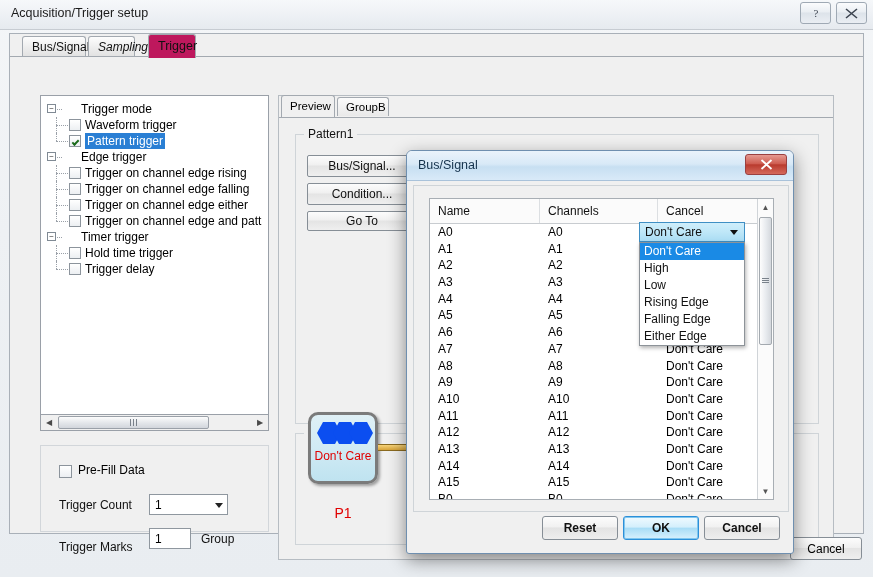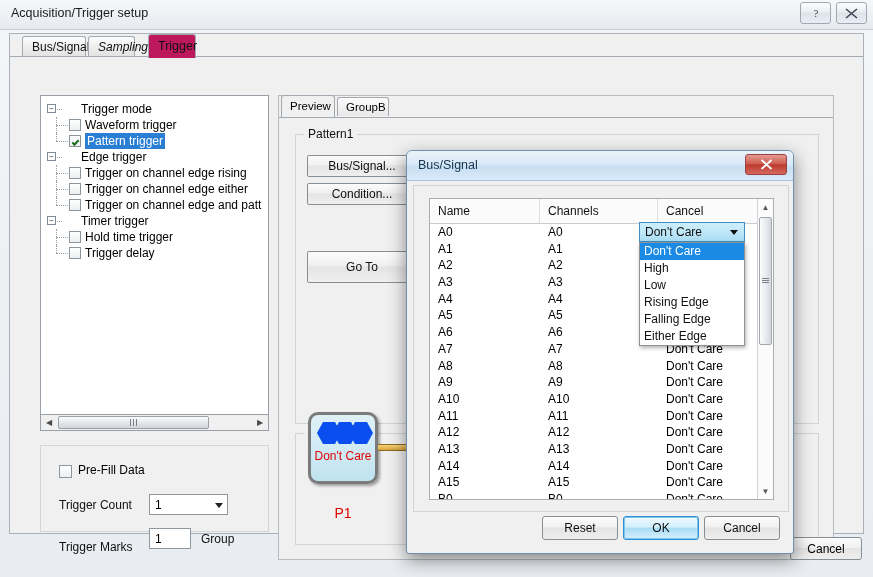--- a/index.html
+++ b/index.html
@@ -280,21 +280,21 @@
     box-shadow:1px 2px 4px rgba(0,0,0,.3);
   }
   .ddopt{height:17px;line-height:17px;padding-left:4px;font-size:12px;color:#111;}
   .ddopt.sel{background:#1a8ae5;color:#fff;}
 
   .dlg-btns{position:absolute;left:0;top:365px;width:100%;height:30px;}
   .dbtn{
     position:absolute;top:0;width:76px;height:24px;
     border:1px solid #868e96;border-radius:3px;box-sizing:border-box;
     background:linear-gradient(180deg,#fcfcfc 0%,#f1f1f1 45%,#e3e3e3 50%,#eeeeee 100%);
-    display:flex;align-items:center;justify-content:center;font-size:12px;color:#111;
+    display:flex;align-items:center;justify-content:center;font-size:12px;color:#111;font-weight:bold;
   }
   .dbtn.primary{
     border:1px solid #2c8fd8;
     background:linear-gradient(180deg,#f0faff 0%,#d4effc 45%,#a9ddf6 52%,#d8f0fd 100%);
     box-shadow:0 0 0 1px #7fc6ef inset;
   }
 </style>
 </head>
 <body>
 
@@ -359,20 +359,26 @@
             <span class="lbl">Edge trigger</span>
           </div>
 
           <div class="trow leaf">
             <span class="dots" style="left:9px;top:0;height:16px;"></span>
             <span class="hdash" style="left:9px;top:8px;width:12px;"></span>
             <span class="cb"></span>
             <span class="lbl">Trigger on channel edge rising</span>
           </div>
 
+          <div class="trow leaf">
+            <span class="dots" style="left:9px;top:0;height:16px;"></span>
+            <span class="hdash" style="left:9px;top:8px;width:12px;"></span>
+            <span class="cb"></span>
+            <span class="lbl">Trigger on channel edge falling</span>
+          </div>
 
           <div class="trow leaf">
             <span class="dots" style="left:9px;top:0;height:16px;"></span>
             <span class="hdash" style="left:9px;top:8px;width:12px;"></span>
             <span class="cb"></span>
             <span class="lbl">Trigger on channel edge either</span>
           </div>
 
           <div class="trow leaf">
             <span class="dots" style="left:9px;top:0;height:8px;"></span>
@@ -448,21 +454,21 @@
           <div class="group" style="left:16px;top:16px;width:524px;height:290px;">
             <span class="leg">Pattern1</span>
           </div>
 
           <div class="btn" style="left:28px;top:37px;width:110px;height:22px;">
             <span>Bus/Signal...</span>
           </div>
           <div class="btn" style="left:28px;top:65px;width:110px;height:22px;">
             <span>Condition...</span>
           </div>
-          <div class="btn" style="left:28px;top:93px;width:110px;height:32px;margin-top:40px;">
+          <div class="btn" style="left:28px;top:93px;width:110px;height:20px;">
             <span>Go To</span>
           </div>
 
           <div class="field" style="left:150px;top:37px;width:355px;height:22px;">
             <span class="v">Don't Care</span>
           </div>
 
           <div class="group" style="left:16px;top:315px;width:524px;height:112px;">
             <span class="leg">Preview</span>
           </div>

